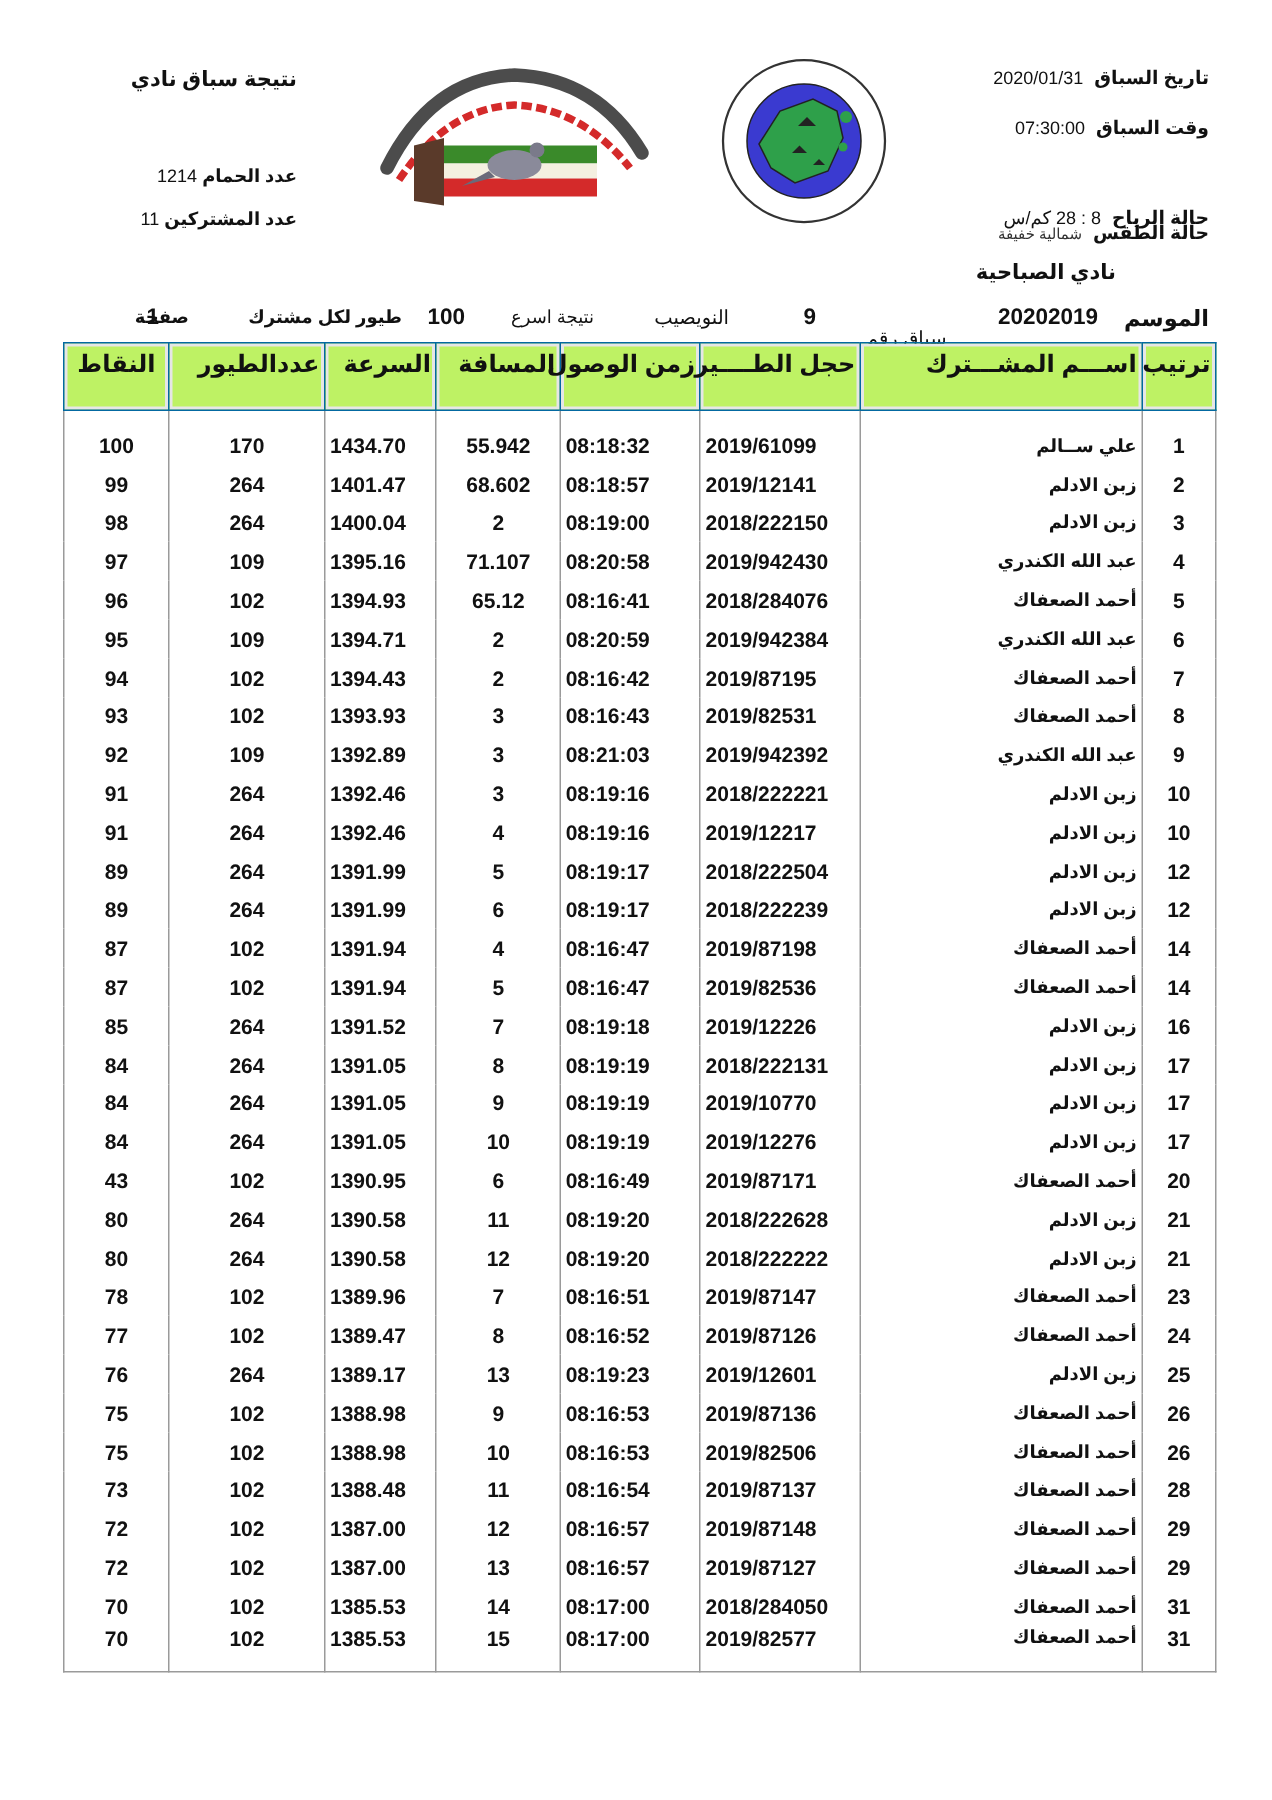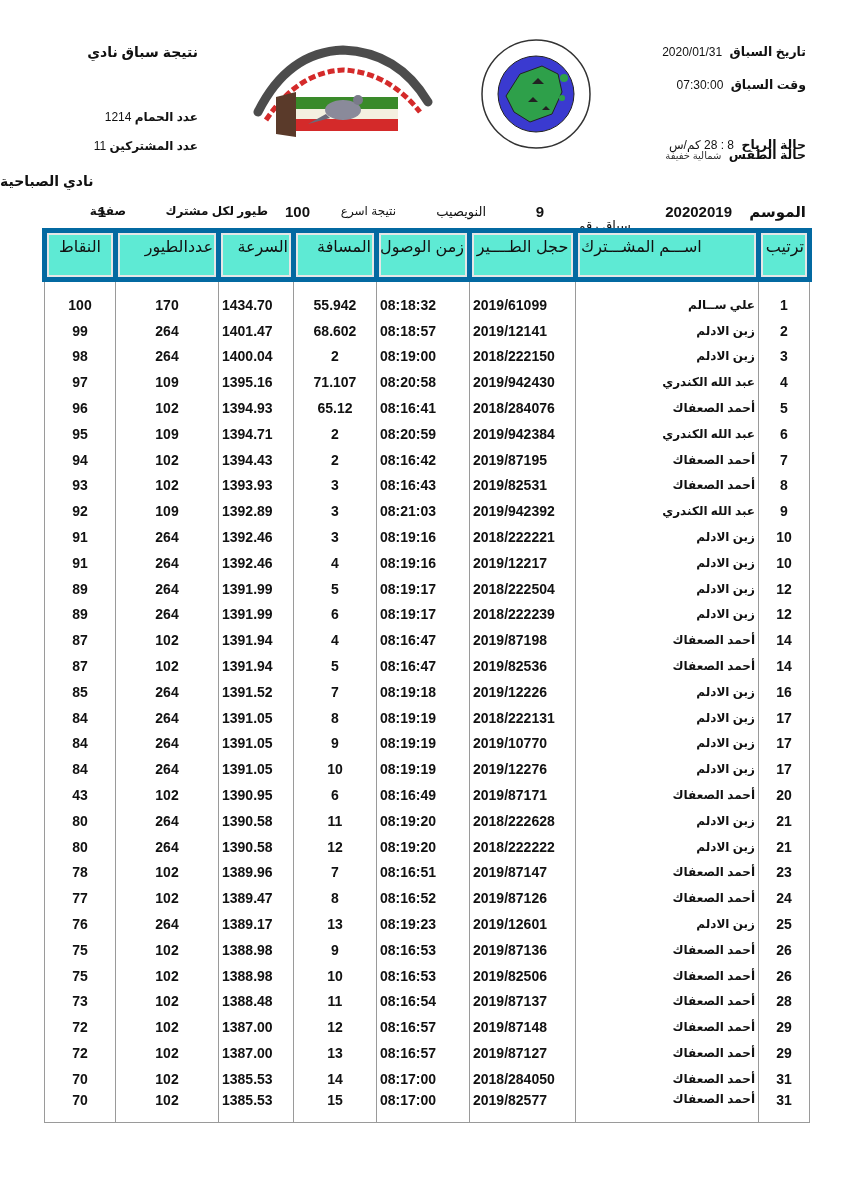--- a/index.html
+++ b/index.html
@@ -15,39 +15,39 @@
 
   
   .left-title { right: 650px; top: 44px; font-size: 14px; font-weight: bold; direction: rtl; white-space: nowrap; }
   .left-info { right: 650px; font-size: 12px; direction: rtl; white-space: nowrap; }
   .left-info .lbl { font-weight: bold; }
 
   
   .logo-club { left: 248px; top: 42px; width: 190px; height: 100px; }
   .logo-fed { left: 480px; top: 38px; width: 112px; height: 112px; }
 
-  .club-name { top: 173px; left: 0; width: 744px; text-align: left; font-size: 14px; font-weight: bold; direction: rtl; }
+  .club-name { top: 173px; left: 0; width: 744px; text-align: right; font-size: 14px; font-weight: bold; direction: rtl; }
 
   .meta-row { top: 203px; left: 42px; right: 42px; height: 20px; font-size: 14px; }
   .meta-row span { position: absolute; white-space: nowrap; direction: rtl; }
 
   table.results { position: absolute; left: 42px; top: 228px; width: 769px; border-collapse: collapse; direction: rtl; table-layout: fixed; }
-  table.results th { background: #5eead4; border: 5px solid #0369a1; box-shadow: inset 0 0 0 2px #e6e6e6; height: 40px; font-size: 16px; font-weight: normal; padding: 0 3px; vertical-align: top; padding-top: 4px; white-space: nowrap; }
+  table.results th { background: #bef264; border: 1px solid #0369a1; box-shadow: inset 0 0 0 2px #e6e6e6; height: 40px; font-size: 16px; font-weight: bold; padding: 0 3px; vertical-align: top; padding-top: 4px; white-space: nowrap; }
   table.results td { font-size: 14px; font-weight: bold; height: 25.8px; padding: 0 3px; border-left: 1px solid #9a9a9a; border-right: 1px solid #9a9a9a; white-space: nowrap; }
   table.results tr.spacer td { height: 10px; }
   table.results tr.last td { border-bottom: 1px solid #9a9a9a; height: 30px; vertical-align: top; }
   .c-rank { width: 40px; text-align: center; }
   .c-name { width: 172px; text-align: right; font-size: 12px !important; }
   .c-ring { width: 95px; text-align: left; }
   .c-time { width: 82px; text-align: left; }
   .c-dist { width: 72px; text-align: center; }
   .c-speed { width: 64px; text-align: left; }
   .c-birds { width: 92px; text-align: center; }
   .c-pts { width: 60px; text-align: center; }
-  th.c-name { text-align: left; font-size: 16px !important; }
+  th.c-name { text-align: right; font-size: 16px !important; }
   th.c-rank { text-align: right; margin-top: 14px; }
   th.c-ring { text-align: center; }
   th.c-time { text-align: center; }
   th.c-dist { text-align: right; }
   th.c-speed { text-align: right; }
   th.c-birds { text-align: right; }
   th.c-pts { text-align: center; }
 </style>
 </head>
 <body>

